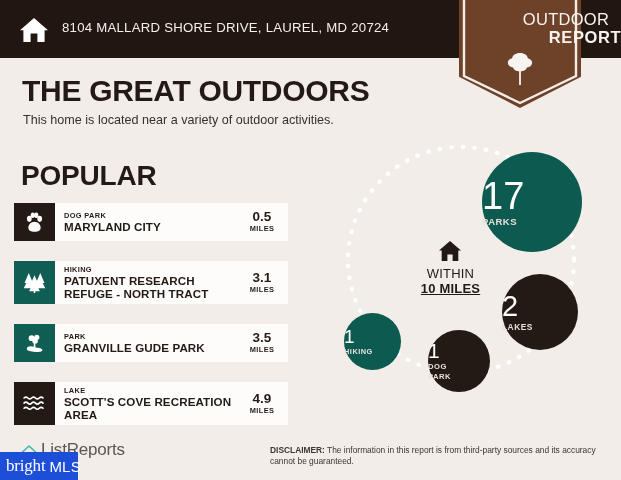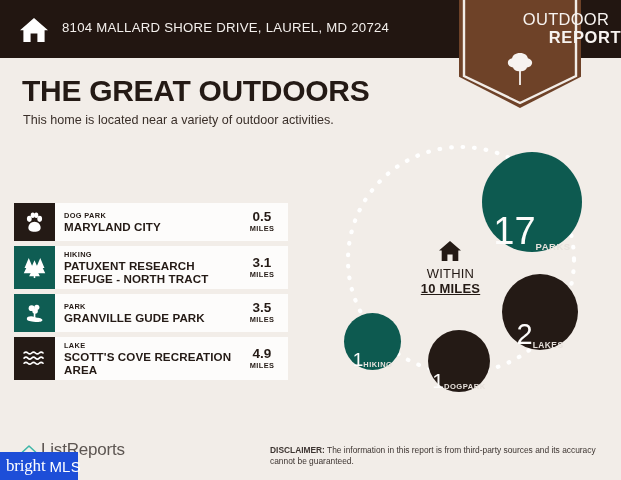--- a/index.html
+++ b/index.html
@@ -110,21 +110,21 @@
 
   
   .poi-list {
     position: absolute;
     left: 14px; top: 203px;
     width: 274px;
   }
   .poi-row {
     position: relative;
     background: #fdfcfb;
-    margin-bottom: 5px;
+    margin-bottom: 20px;
     display: flex;
     align-items: stretch;
     min-height: 38px;
   }
   .poi-tile {
     width: 41px;
     min-height: 38px;
     flex: 0 0 41px;
     display: flex;
     align-items: center;
@@ -185,22 +185,22 @@
   .dotted-ring {
     position: absolute;
     left: 0; top: 0;
     width: 290px; height: 280px;
     pointer-events: none;
   }
   .bubble {
     position: absolute;
     border-radius: 50%;
     display: flex;
-    flex-direction: row;
-    align-items: flex-end;
+    flex-direction: column;
+    align-items: flex-start;
     justify-content: center;
     text-align: center;
   }
   .bubble.teal { background: #0d5a50; }
   .bubble.dark { background: #241a15; }
   .bubble .num {
     color: #fdfcfb;
     font-weight: normal;
     line-height: 1;
   }
@@ -323,20 +323,21 @@
     <span class="badge-tree">
       <svg viewBox="0 0 26 34" width="26" height="34" aria-hidden="true">
         <path fill="#f7f3f0" d="M13 1 C8.4 1 5.6 3.3 5.1 6.2 C2.3 6.8 0.6 8.9 0.9 11.3 C1.2 13.6 3.3 15.3 6 15.4 C6.6 17.6 9 19.2 12 19.2 L14 19.2 C17 19.2 19.4 17.6 20 15.4 C22.7 15.3 24.8 13.6 25.1 11.3 C25.4 8.9 23.7 6.8 20.9 6.2 C20.4 3.3 17.6 1 13 1 Z"></path>
         <rect x="12.1" y="17" width="1.8" height="16" fill="#f7f3f0"></rect>
       </svg>
     </span>
   </div>
 
   <div class="main-title">THE GREAT OUTDOORS</div>
   <div class="main-sub">This home is located near a variety of outdoor activities.</div>
+  <div class="popular-title">POPULAR</div>
 
   <div class="poi-list">
 
     <div class="poi-row">
       <div class="poi-tile dark">
         <span>
           <svg viewBox="0 0 24 24" width="23" height="23" aria-hidden="true">
             <ellipse cx="6.6" cy="8.2" rx="2.5" ry="3.2" fill="#ffffff"></ellipse>
             <ellipse cx="17.4" cy="8.2" rx="2.5" ry="3.2" fill="#ffffff"></ellipse>
             <ellipse cx="10.2" cy="4.4" rx="2.2" ry="2.9" fill="#ffffff"></ellipse>

